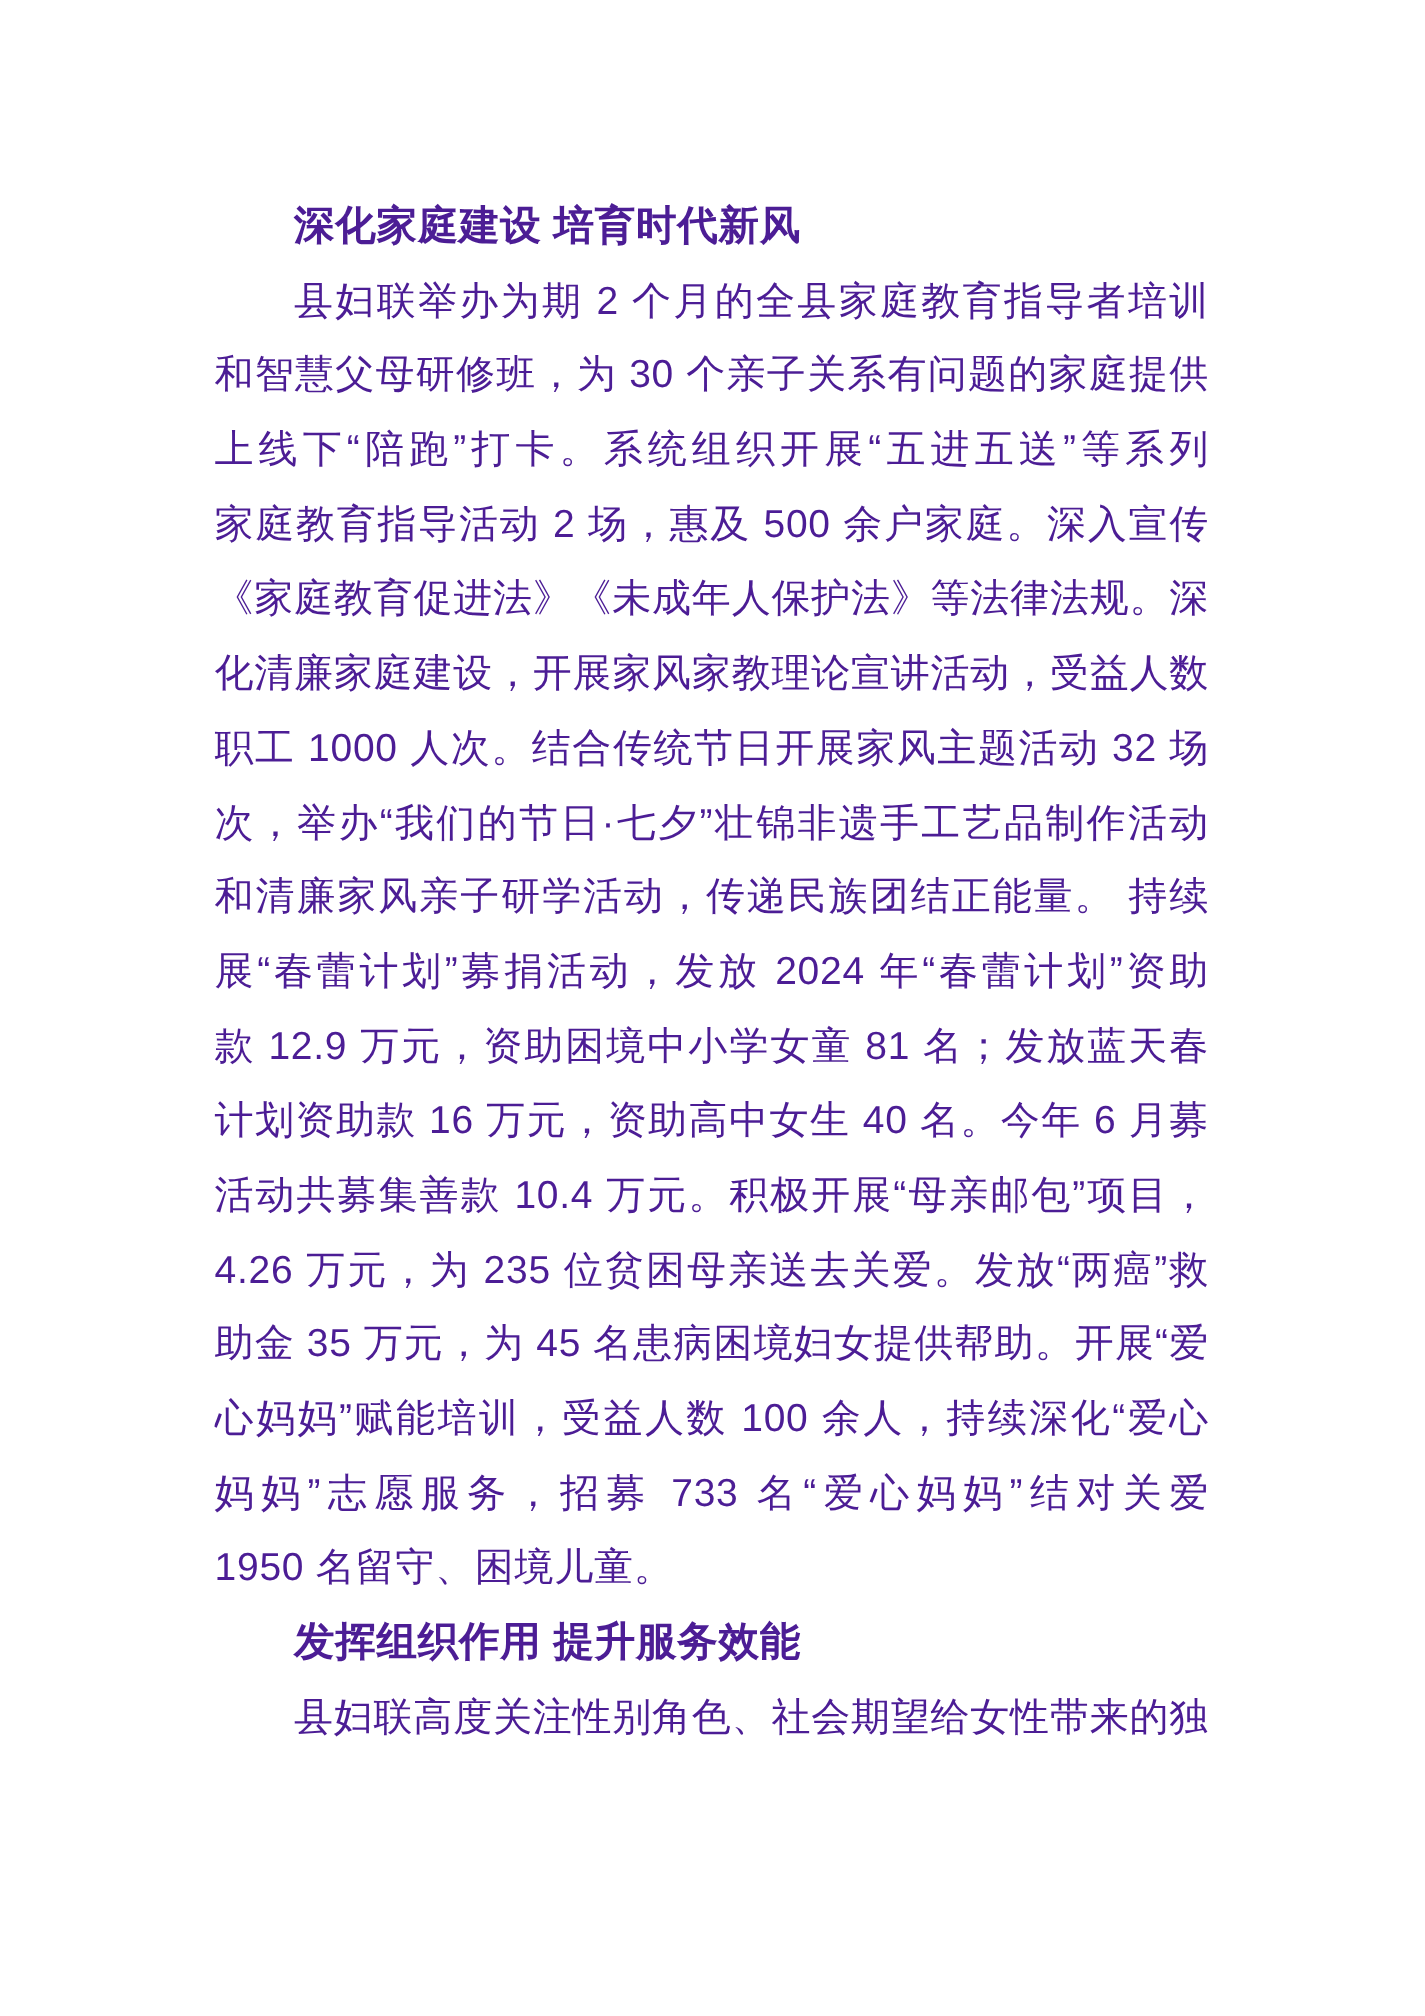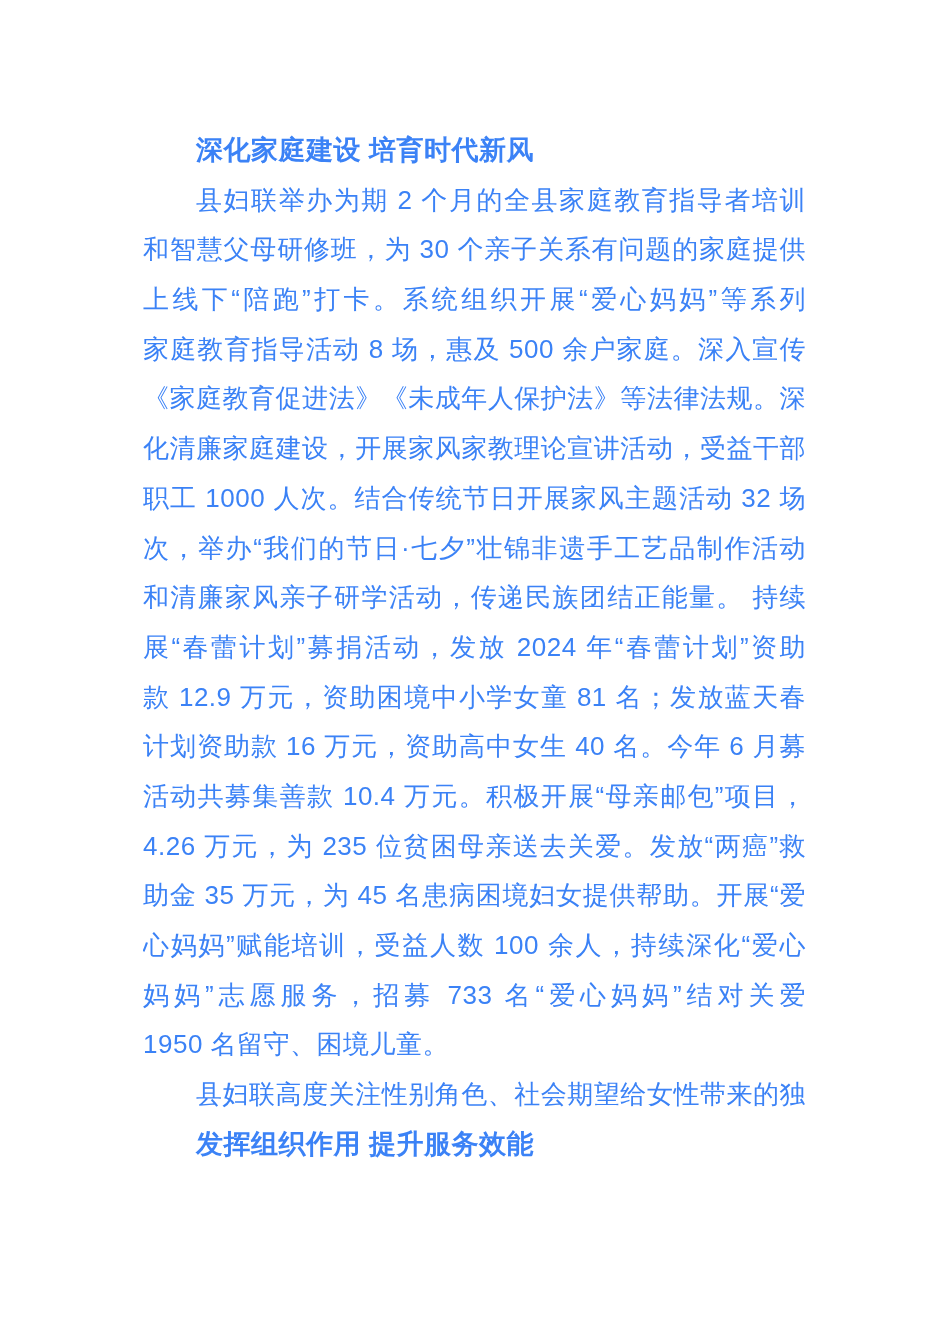--- a/index.html
+++ b/index.html
@@ -7,21 +7,21 @@
     padding: 0;
     background: #ffffff;
   }
   .page {
     position: relative;
     width: 950px;
     height: 1344px;
     background: #ffffff;
     overflow: hidden;
     font-family: "Liberation Sans", sans-serif;
-    color: #3b82f6;
+    color: #4c1d95;
   }
   .textblock {
     position: absolute;
     left: 143px;
     top: 126px;
     width: 663px;
   }
   .ln {
     height: 49.7px;
     line-height: 49.7px;
@@ -48,32 +48,32 @@
   }
 </style>
 </head>
 <body>
 
 <div class="page">
   <div class="textblock">
     <div class="ln h ind">深化家庭建设 培育时代新风</div>
     <div class="ln j ind">县妇联举办为期 2 个月的全县家庭教育指导者培训课</div>
     <div class="ln j">和智慧父母研修班，为 30 个亲子关系有问题的家庭提供线</div>
-    <div class="ln j">上线下“陪跑”打卡。系统组织开展“爱心妈妈”等系列</div>
-    <div class="ln j">家庭教育指导活动 8 场，惠及 500 余户家庭。深入宣传</div>
+    <div class="ln j">上线下“陪跑”打卡。系统组织开展“五进五送”等系列</div>
+    <div class="ln j">家庭教育指导活动 2 场，惠及 500 余户家庭。深入宣传</div>
     <div class="ln j">《家庭教育促进法》《未成年人保护法》等法律法规。深</div>
-    <div class="ln j">化清廉家庭建设，开展家风家教理论宣讲活动，受益干部</div>
+    <div class="ln j">化清廉家庭建设，开展家风家教理论宣讲活动，受益人数</div>
     <div class="ln j">职工 1000 人次。结合传统节日开展家风主题活动 32 场</div>
     <div class="ln j">次，举办“我们的节日·七夕”壮锦非遗手工艺品制作活动</div>
     <div class="ln j">和清廉家风亲子研学活动，传递民族团结正能量。 持续开</div>
     <div class="ln j">展“春蕾计划”募捐活动，发放 2024 年“春蕾计划”资助</div>
     <div class="ln j">款 12.9 万元，资助困境中小学女童 81 名；发放蓝天春蕾</div>
     <div class="ln j">计划资助款 16 万元，资助高中女生 40 名。今年 6 月募捐</div>
     <div class="ln j">活动共募集善款 10.4 万元。积极开展“母亲邮包”项目，</div>
     <div class="ln j">4.26 万元，为 235 位贫困母亲送去关爱。发放“两癌”救</div>
     <div class="ln j">助金 35 万元，为 45 名患病困境妇女提供帮助。开展“爱</div>
     <div class="ln j">心妈妈”赋能培训，受益人数 100 余人，持续深化“爱心</div>
     <div class="ln j">妈妈”志愿服务，招募 733 名“爱心妈妈”结对关爱</div>
     <div class="ln">1950 名留守、困境儿童。</div>
+    <div class="ln h ind">发挥组织作用 提升服务效能</div>
     <div class="ln j ind">县妇联高度关注性别角色、社会期望给女性带来的独</div>
-    <div class="ln h ind">发挥组织作用 提升服务效能</div>
   </div>
 </div>
 
 </body></html>

